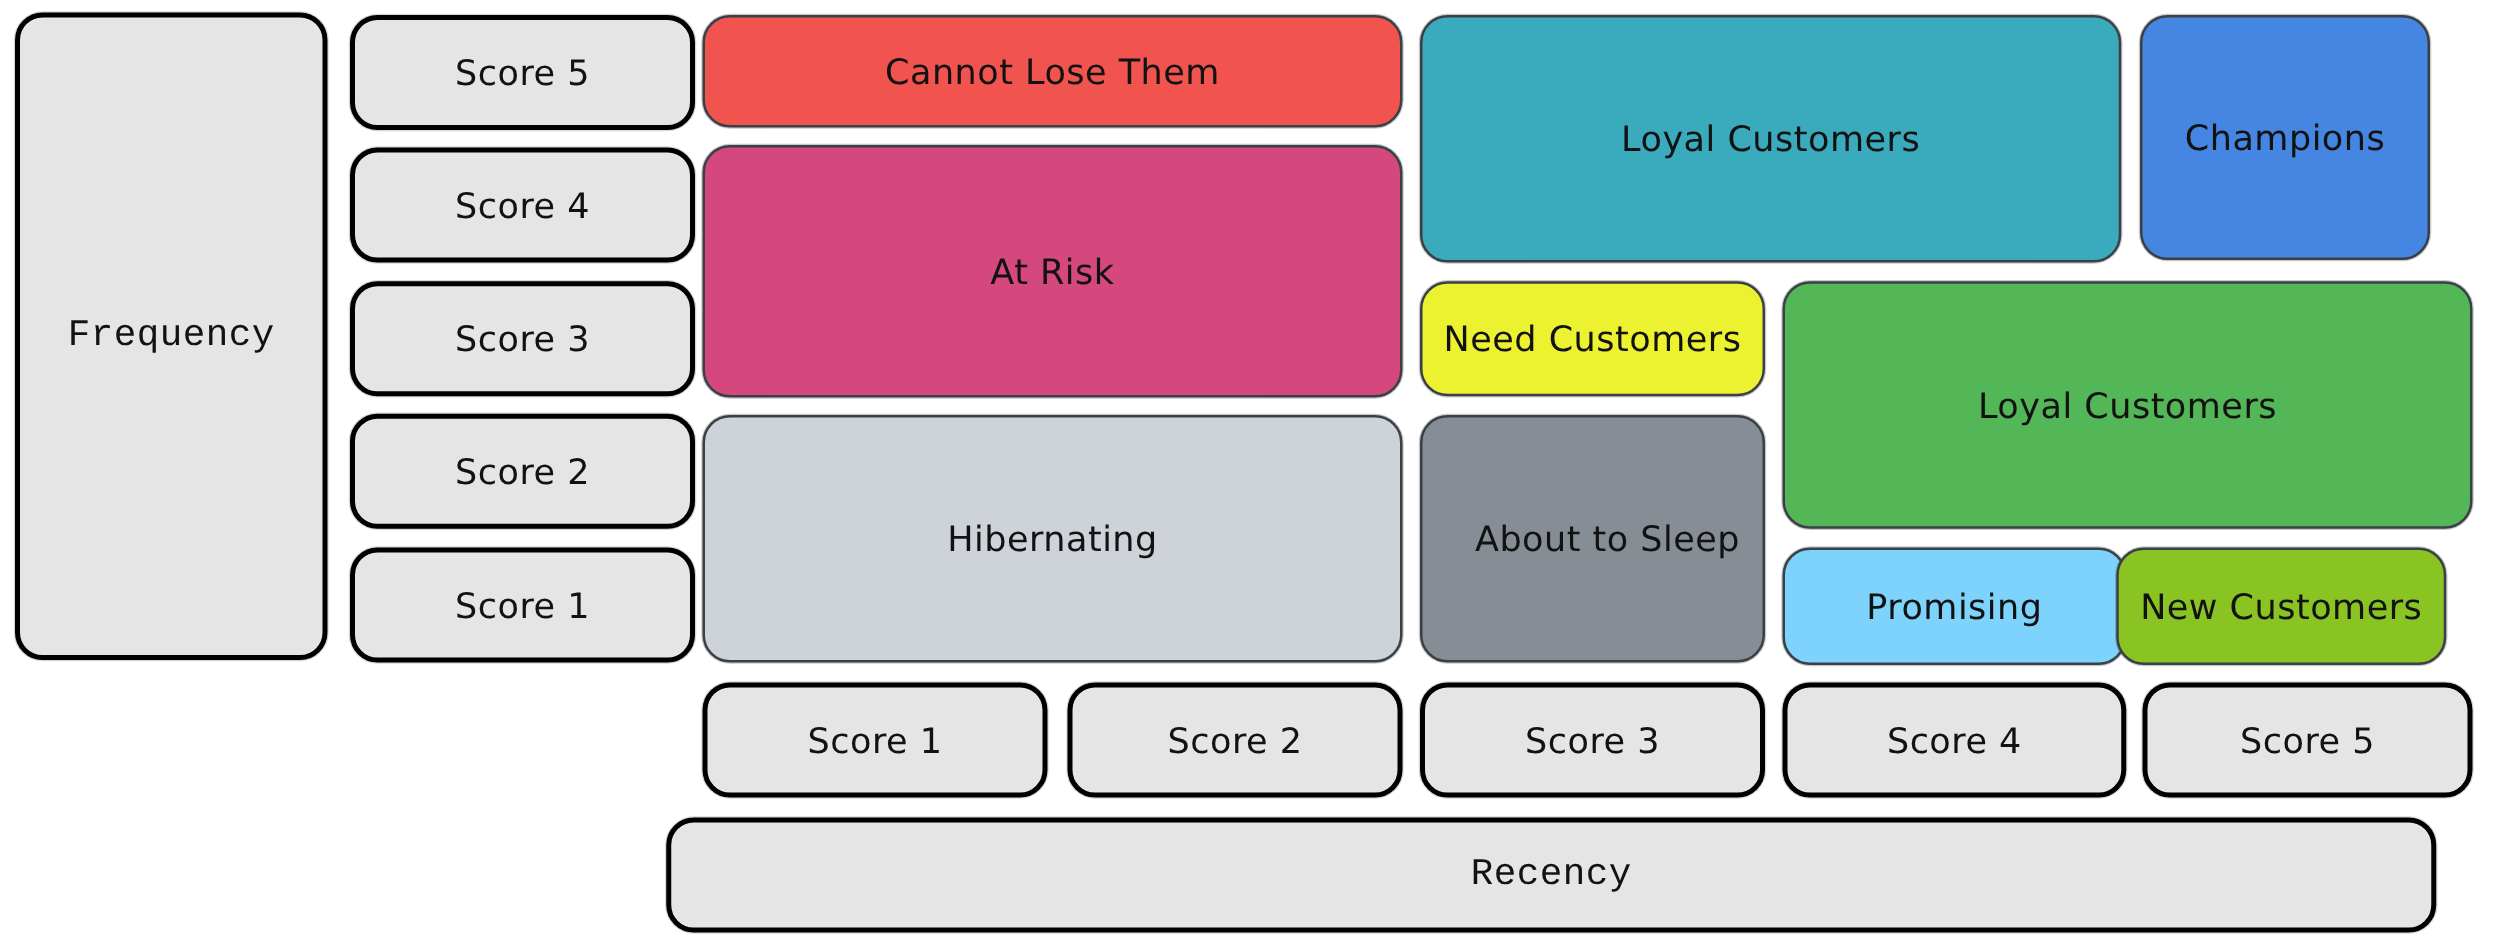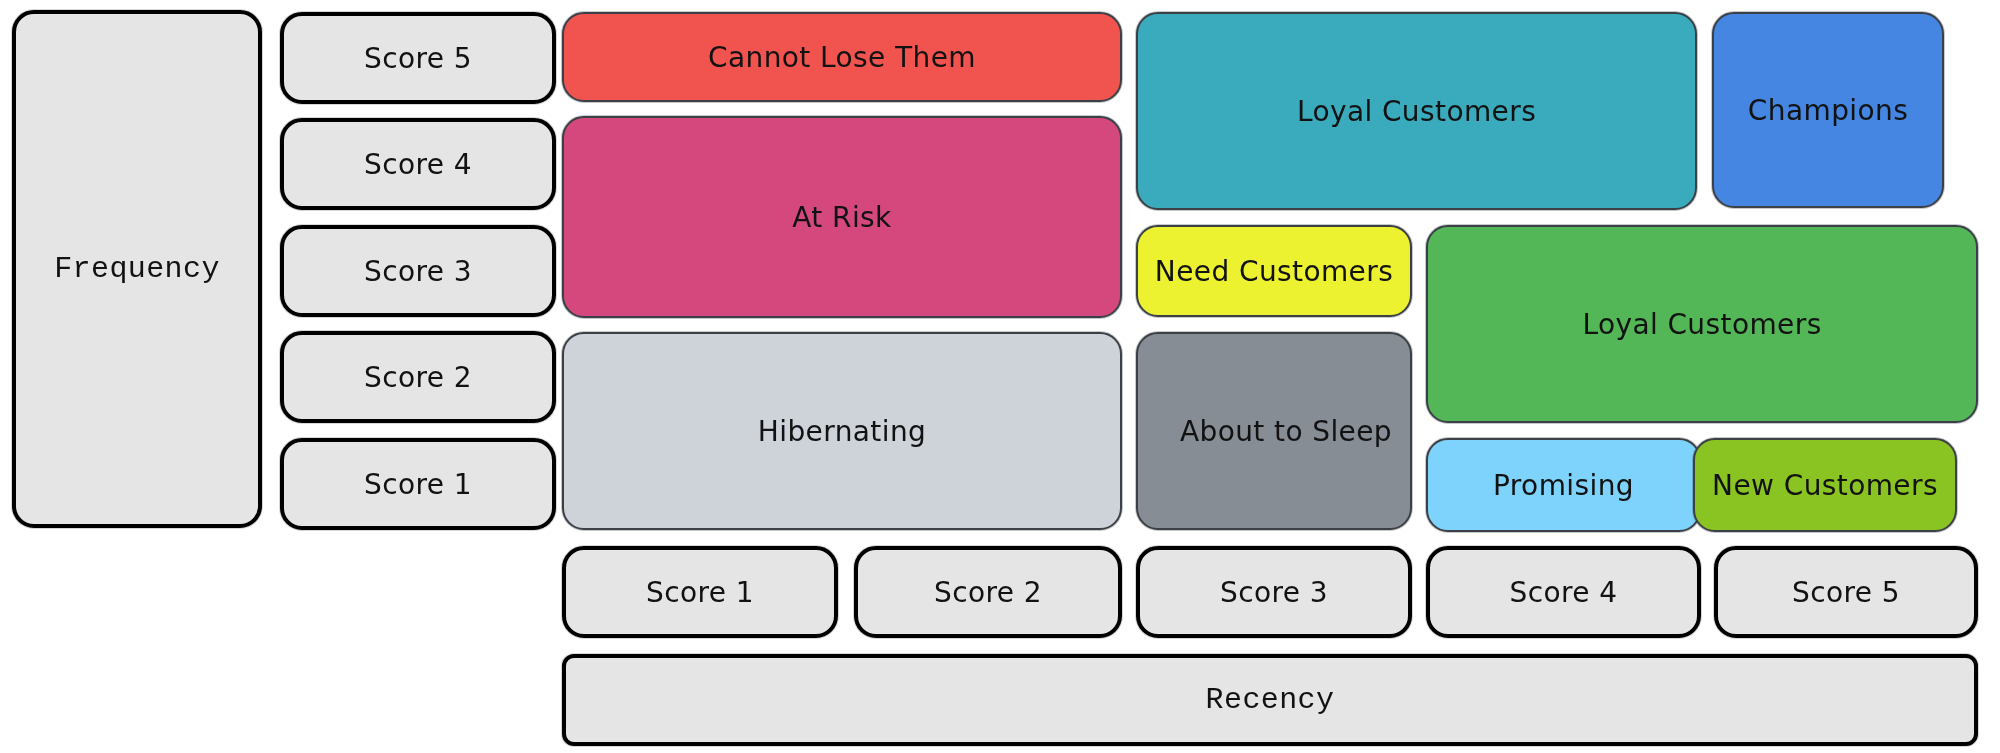--- a/index.html
+++ b/index.html
@@ -48,21 +48,21 @@
   .pos-loyal-lower  {left:1426px;top:225px; width:552px;  height:198px;}
   .pos-about-sleep  {left:1136px;top:332px; width:276px;  height:198px;}
   .pos-promising    {left:1426px;top:438px; width:275px;  height:94px;}
   .pos-new-cust     {left:1682px;top:438px; width:264px;  height:94px;margin-left:11px;}
 
   .pos-rscore1      {left:562px; top:546px; width:276px;  height:92px;}
   .pos-rscore2      {left:854px; top:546px; width:268px;  height:92px;}
   .pos-rscore3      {left:1136px;top:546px; width:276px;  height:92px;}
   .pos-rscore4      {left:1426px;top:546px; width:275px;  height:92px;}
   .pos-rscore5      {left:1714px;top:546px; width:264px;  height:92px;}
-  .pos-recency      {left:562px; top:654px; width:1416px; height:92px;border-radius:12px;}
+  .pos-recency      {left:533px; top:654px; width:1416px; height:92px;}
 </style>
 </head>
 <body>
 
 <div class="canvas">
 
   <div class="b white axis pos-freq-label">Frequency</div>
   <div class="b white pos-fscore5">Score 5</div>
   <div class="b white pos-fscore4">Score 4</div>
   <div class="b white pos-fscore3">Score 3</div>

